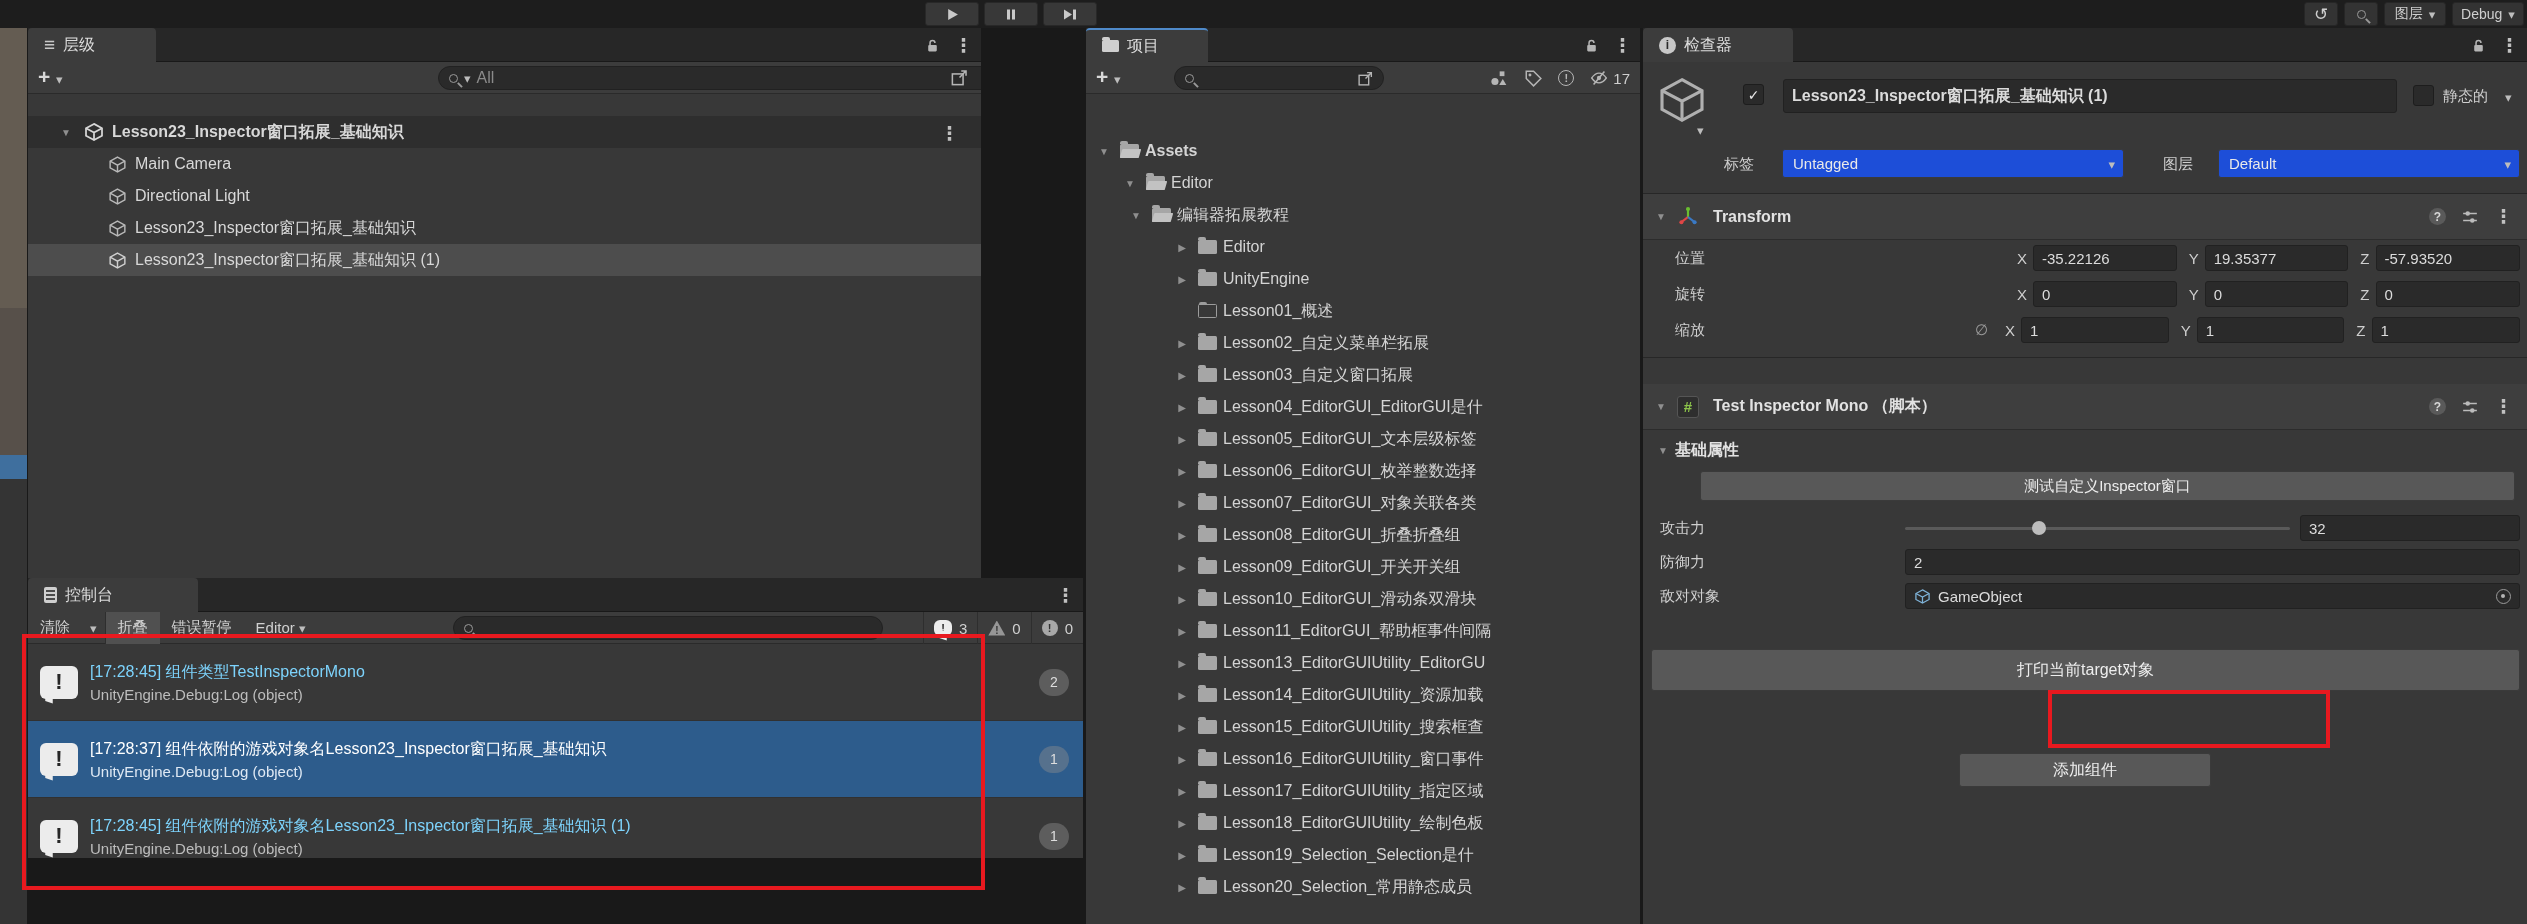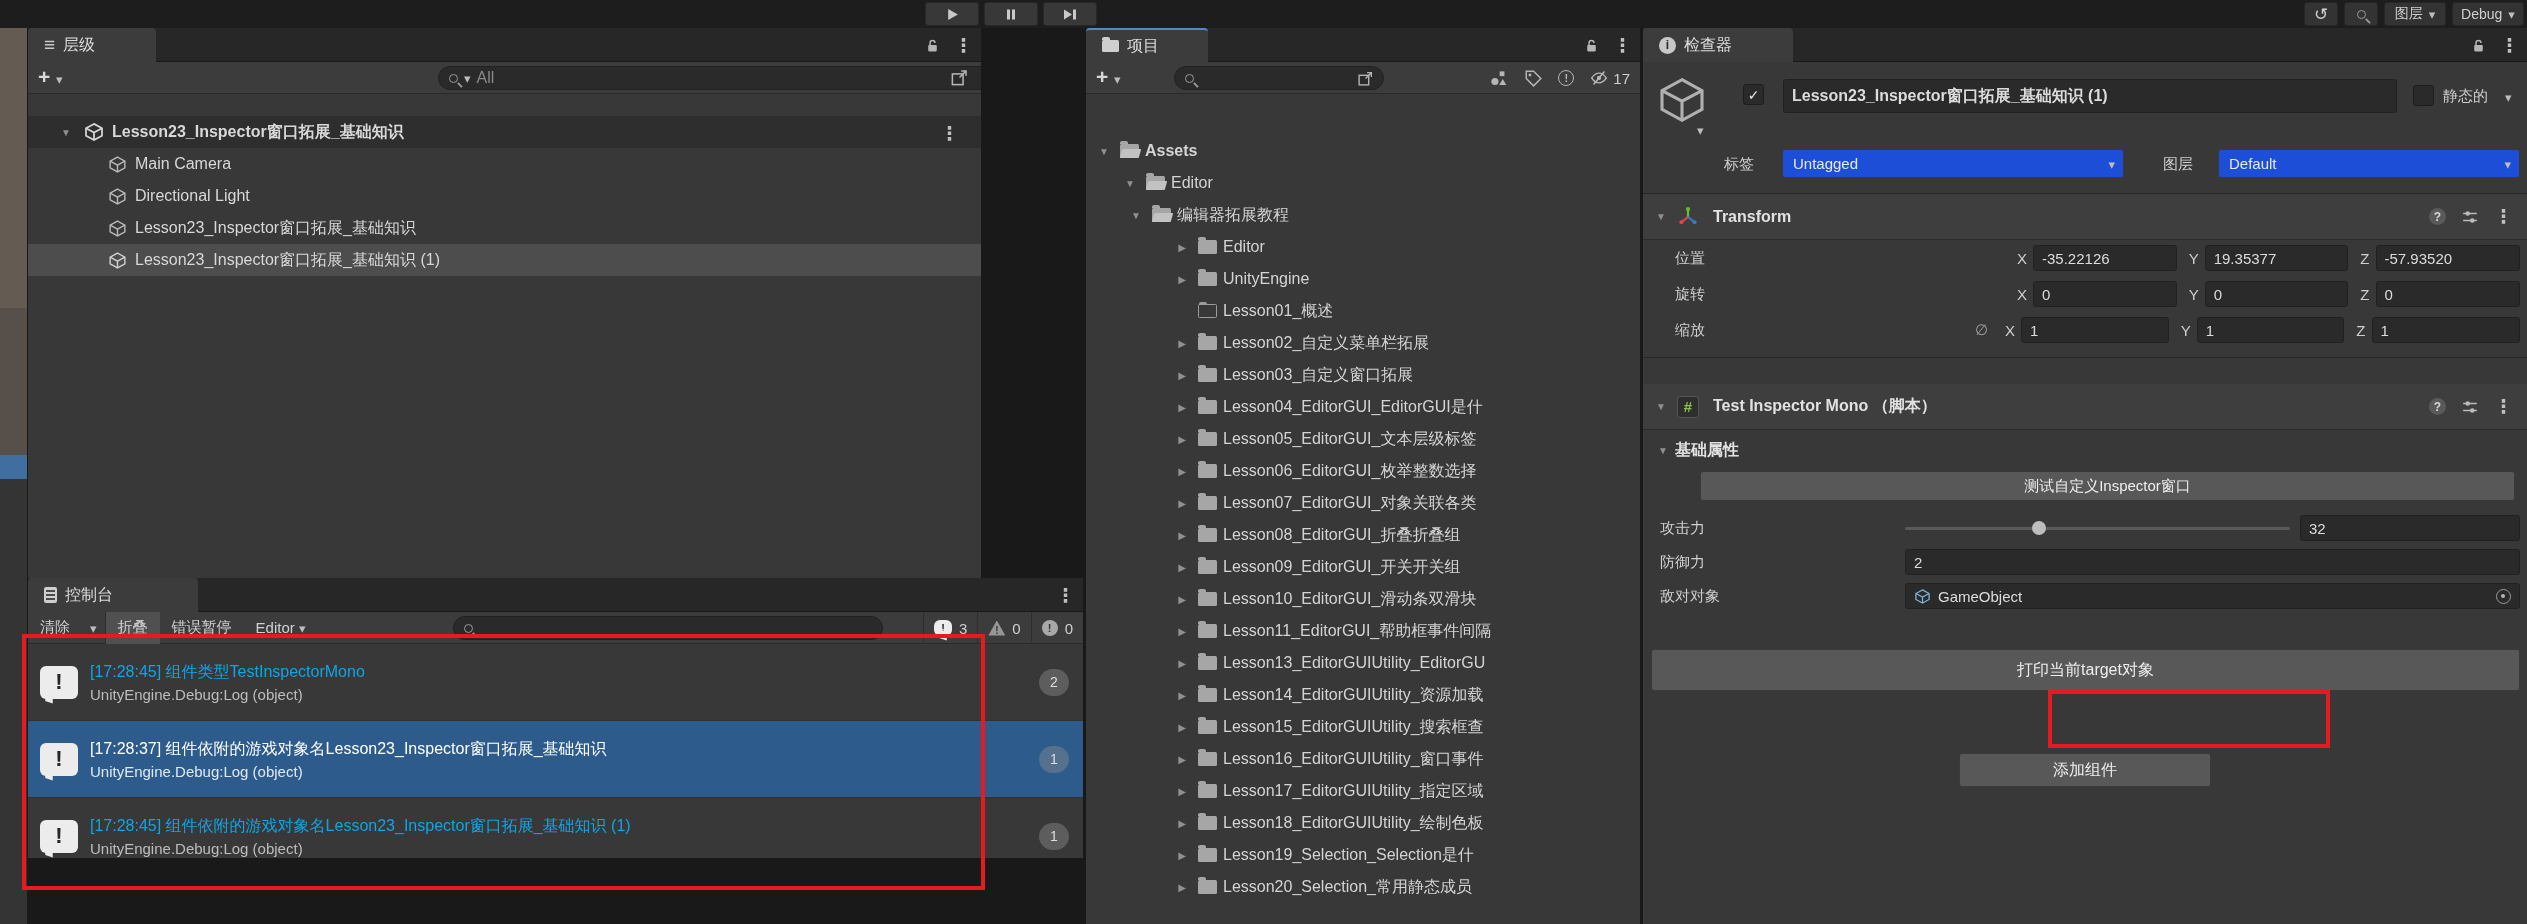--- a/index.html
+++ b/index.html
@@ -60,21 +60,21 @@
   #console { left:28px; top:578px; width:1055px; height:280px; }
   .cbtn { display:flex; align-items:center; padding:0 12px; height:32px; color:#d0d0d0; font-size:15px; }
   .cbtn.active { background:#505050; }
   .csep { width:1px; height:32px; background:#2e2e2e; }
   .countbox { display:flex; align-items:center; gap:7px; height:32px; padding:0 10px; border-left:1px solid #2e2e2e; color:#d0d0d0; font-size:15px; }
   #console .logs { position:absolute; left:0; right:0; top:66px; }
   .logrow { height:77px; display:flex; align-items:center; border-bottom:1px solid #313131; }
   .logrow.selected { background:#2d5c8c; }
   .log-ic { width:62px; display:flex; justify-content:center; flex:0 0 auto; }
   .log-txt { flex:1; overflow:hidden; white-space:nowrap; }
-  .log-l1 { font-size:16px; color:#0ea5e9; }
+  .log-l1 { font-size:16px; color:#7dd3fc; }
   .log-l2 { font-size:15px; color:#bdbdbd; margin-top:3px; }
   .logrow.selected .log-l1 { color:#fff; }
   .logrow.selected .log-l2 { color:#dfe9f4; }
   .log-badge { width:30px; height:27px; border-radius:14px; background:#5d5d5d; color:#dedede; font-size:14px; display:flex; align-items:center; justify-content:center; margin-right:14px; flex:0 0 auto; }
 
   
   #project { left:1086px; top:28px; width:554px; height:896px; }
   #project .tree { position:absolute; left:0; right:0; top:107px; }
   .prow { height:32px; display:flex; align-items:center; gap:6px; white-space:nowrap; overflow:hidden; padding-right:62px; font-size:16px; color:#d4d4d4; }
   .prow.d0 { padding-left:8px; } .prow.d1 { padding-left:34px; } .prow.d2 { padding-left:40px; } .prow.d3 { padding-left:86px; }

